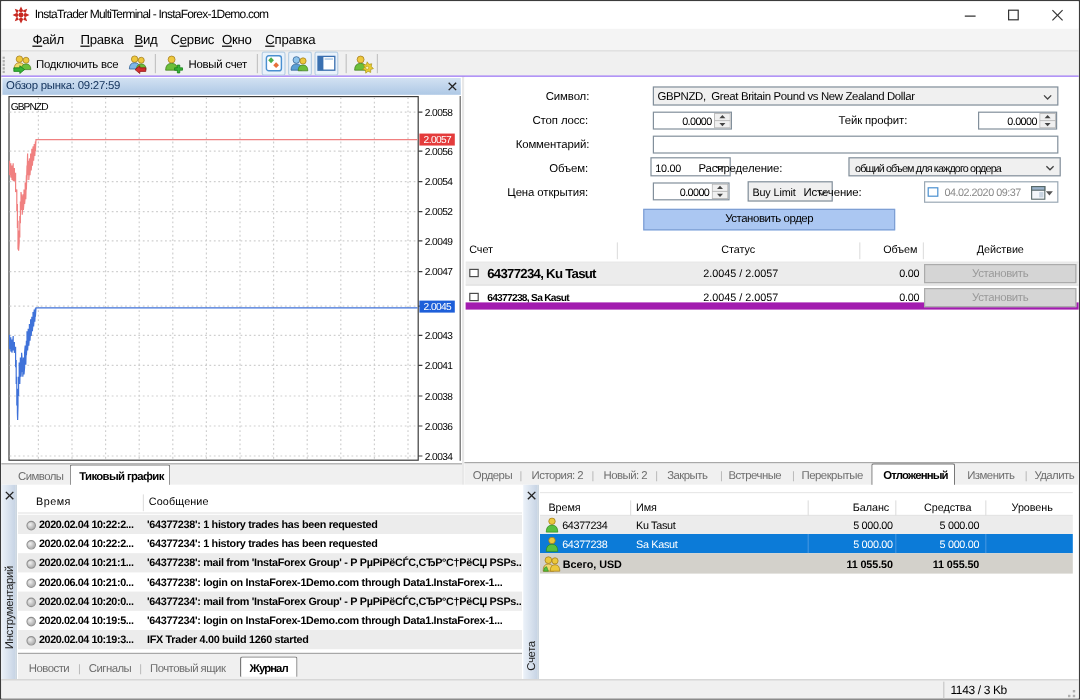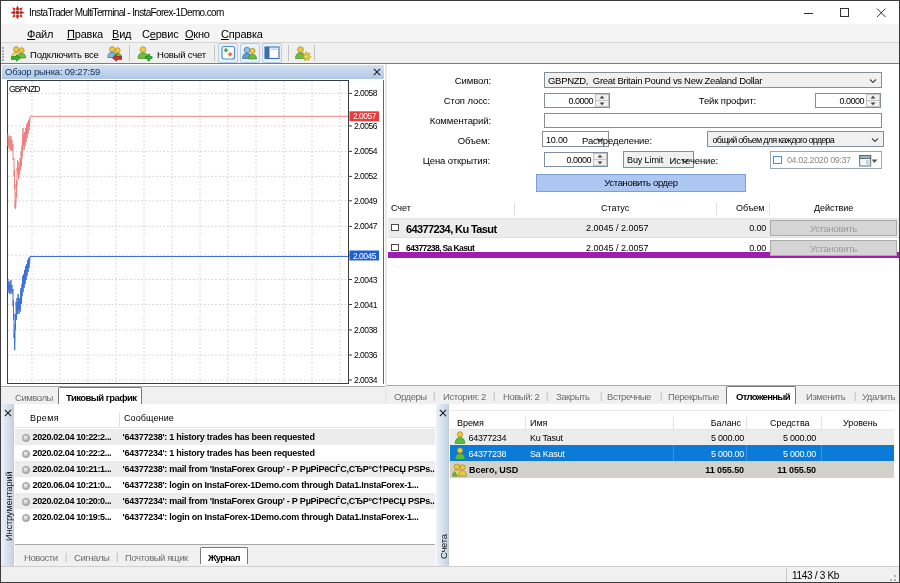--- a/index.html
+++ b/index.html
@@ -410,20 +410,24 @@
       <span class="jmsg">'64377238': login on InstaForex-1Demo.com through Data1.InstaForex-1...</span>
     </div>
   <div class="abs jrow grayrow" style="top:89px">
       <span class="jtime">2020.02.04 10:20:0...</span>
       <span class="jmsg">'64377234': mail from 'InstaForex Group' - Р РµРіРёСЃС‚СЂР°С†РёСЏ PSPs...</span>
     </div>
   <div class="abs jrow" style="top:105px">
       <span class="jtime">2020.02.04 10:19:5...</span>
       <span class="jmsg">'64377234': login on InstaForex-1Demo.com through Data1.InstaForex-1...</span>
     </div>
+  <div class="abs jrow grayrow" style="top:121px">
+      <span class="jtime">2020.02.04 10:19:3...</span>
+      <span class="jmsg">IFX Trader 4.00 build 1260 started</span>
+    </div>
   <div class="abs" style="left:14px;top:140px;width:420px;height:22px;background:#f0f0f0;border-top:1px solid #a8a8a8">
     <span class="tabtxt" style="left:9px;top:7px">Новости</span>
       <span class="tabsep" style="left:50px;top:7px">|</span>
     <span class="tabtxt" style="left:59px;top:7px">Сигналы</span>
       <span class="tabsep" style="left:101px;top:7px">|</span>
     <span class="tabtxt" style="left:110px;top:7px">Почтовый ящик</span>
     <div class="activetab" style="left:185px;top:2px;width:48px;height:17px"></div>
     <span class="tabtxt" style="left:193px;top:7px;color:#000;font-weight:bold;letter-spacing:-0.8px">Журнал</span>
   </div>
 </div>

